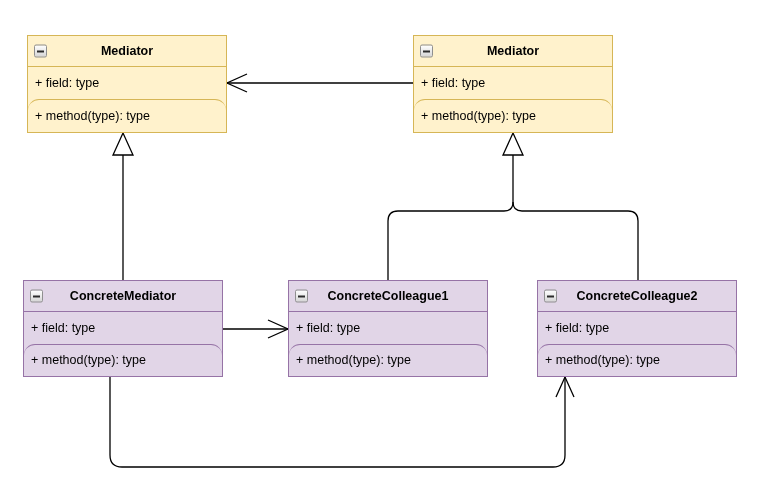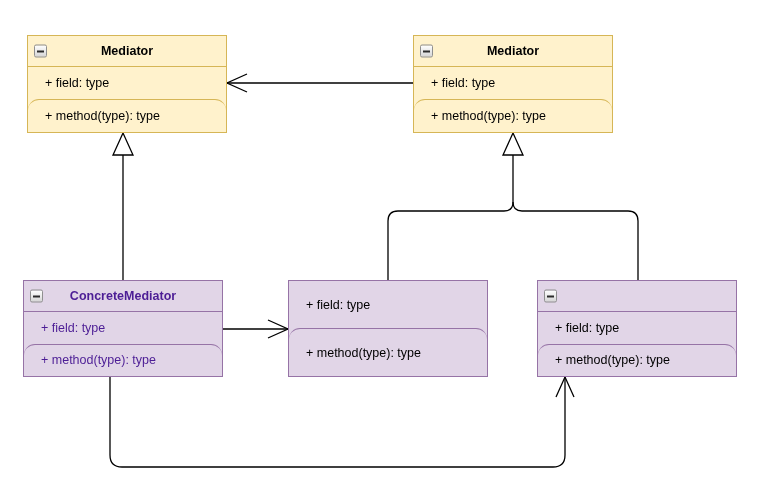--- a/index.html
+++ b/index.html
@@ -73,21 +73,21 @@
   .minus-glyph {
     width: 7px;
     height: 2px;
     background: #2b2b2b;
   }
   .member-row {
     flex: 1 1 auto;
     display: flex;
     align-items: center;
     box-sizing: border-box;
-    padding-left: 17px;
+    padding-left: 7px;
     white-space: nowrap;
   }
   .member-row + .member-row {
     border-top: 1px solid;
     border-top-color: inherit;
     border-radius: 11px;
   }
 </style>
 </head>
 <body>
@@ -120,36 +120,43 @@
     <div class="class-box" style="left: 413px; top: 35px; width: 200px; height: 98px; background: rgb(255, 242, 204); border-color: rgb(214, 182, 86); color: rgb(0, 0, 0);">
       <div class="class-header" style="border-bottom-color: rgb(214, 182, 86);">
         <button class="collapse-btn">
           <span class="minus-glyph"></span>
         </button>
         <span>Mediator</span>
       </div>
       <div class="member-row" style="border-top-color: rgb(214, 182, 86);">+ field: type</div>
       <div class="member-row" style="border-top-color: rgb(214, 182, 86);">+ method(type): type</div>
     </div>
-    <div class="class-box" style="left: 23px; top: 280px; width: 200px; height: 97px; background: rgb(225, 213, 231); border-color: rgb(150, 115, 166); color: #4c1d95;">
+    <div class="class-box" style="left: 23px; top: 280px; width: 200px; height: 97px; background: rgb(225, 213, 231); border-color: rgb(150, 115, 166); color: #000000;">
       <div class="class-header" style="border-bottom-color: rgb(150, 115, 166);">
         <button class="collapse-btn">
           <span class="minus-glyph"></span>
         </button>
         <span>ConcreteMediator</span>
       </div>
       <div class="member-row" style="border-top-color: rgb(150, 115, 166);">+ field: type</div>
       <div class="member-row" style="border-top-color: rgb(150, 115, 166);">+ method(type): type</div>
     </div>
     <div class="class-box" style="left: 288px; top: 280px; width: 200px; height: 97px; background: rgb(225, 213, 231); border-color: rgb(150, 115, 166); color: rgb(0, 0, 0);">
+      <div class="class-header" style="border-bottom-color: rgb(150, 115, 166);">
+        <button class="collapse-btn">
+          <span class="minus-glyph"></span>
+        </button>
+        <span>ConcreteColleague1</span>
+      </div>
       <div class="member-row" style="border-top-color: rgb(150, 115, 166);">+ field: type</div>
       <div class="member-row" style="border-top-color: rgb(150, 115, 166);">+ method(type): type</div>
     </div>
     <div class="class-box" style="left: 537px; top: 280px; width: 200px; height: 97px; background: rgb(225, 213, 231); border-color: rgb(150, 115, 166); color: rgb(0, 0, 0);">
       <div class="class-header" style="border-bottom-color: rgb(150, 115, 166);">
         <button class="collapse-btn">
           <span class="minus-glyph"></span>
         </button>
+        <span>ConcreteColleague2</span>
       </div>
       <div class="member-row" style="border-top-color: rgb(150, 115, 166);">+ field: type</div>
       <div class="member-row" style="border-top-color: rgb(150, 115, 166);">+ method(type): type</div>
     </div>
   </div>
 
 </body></html>

